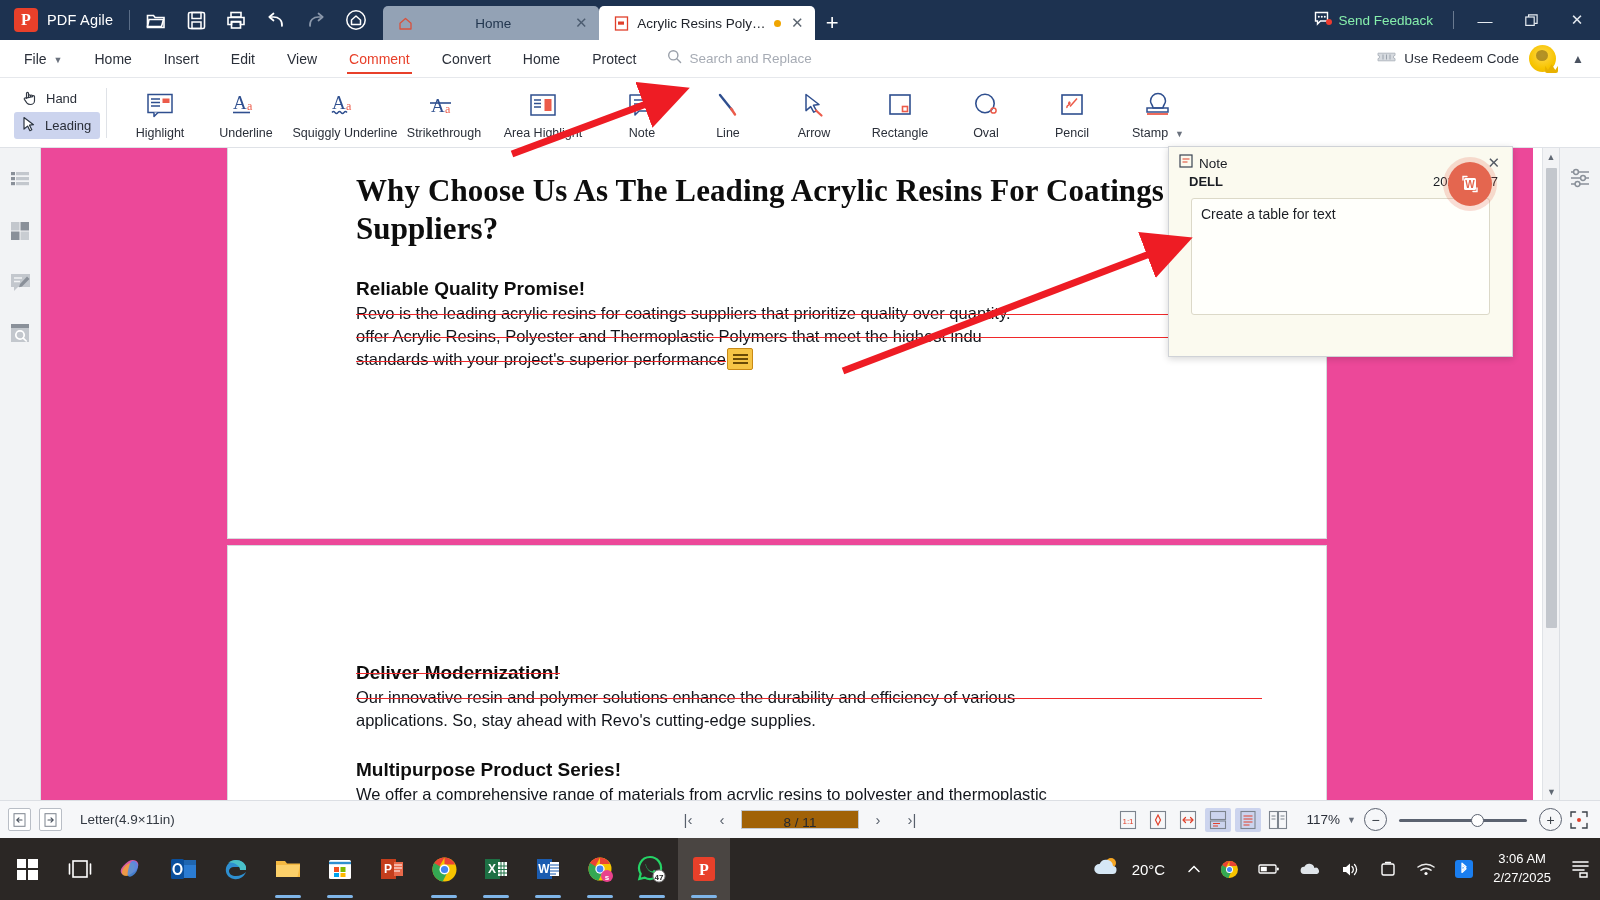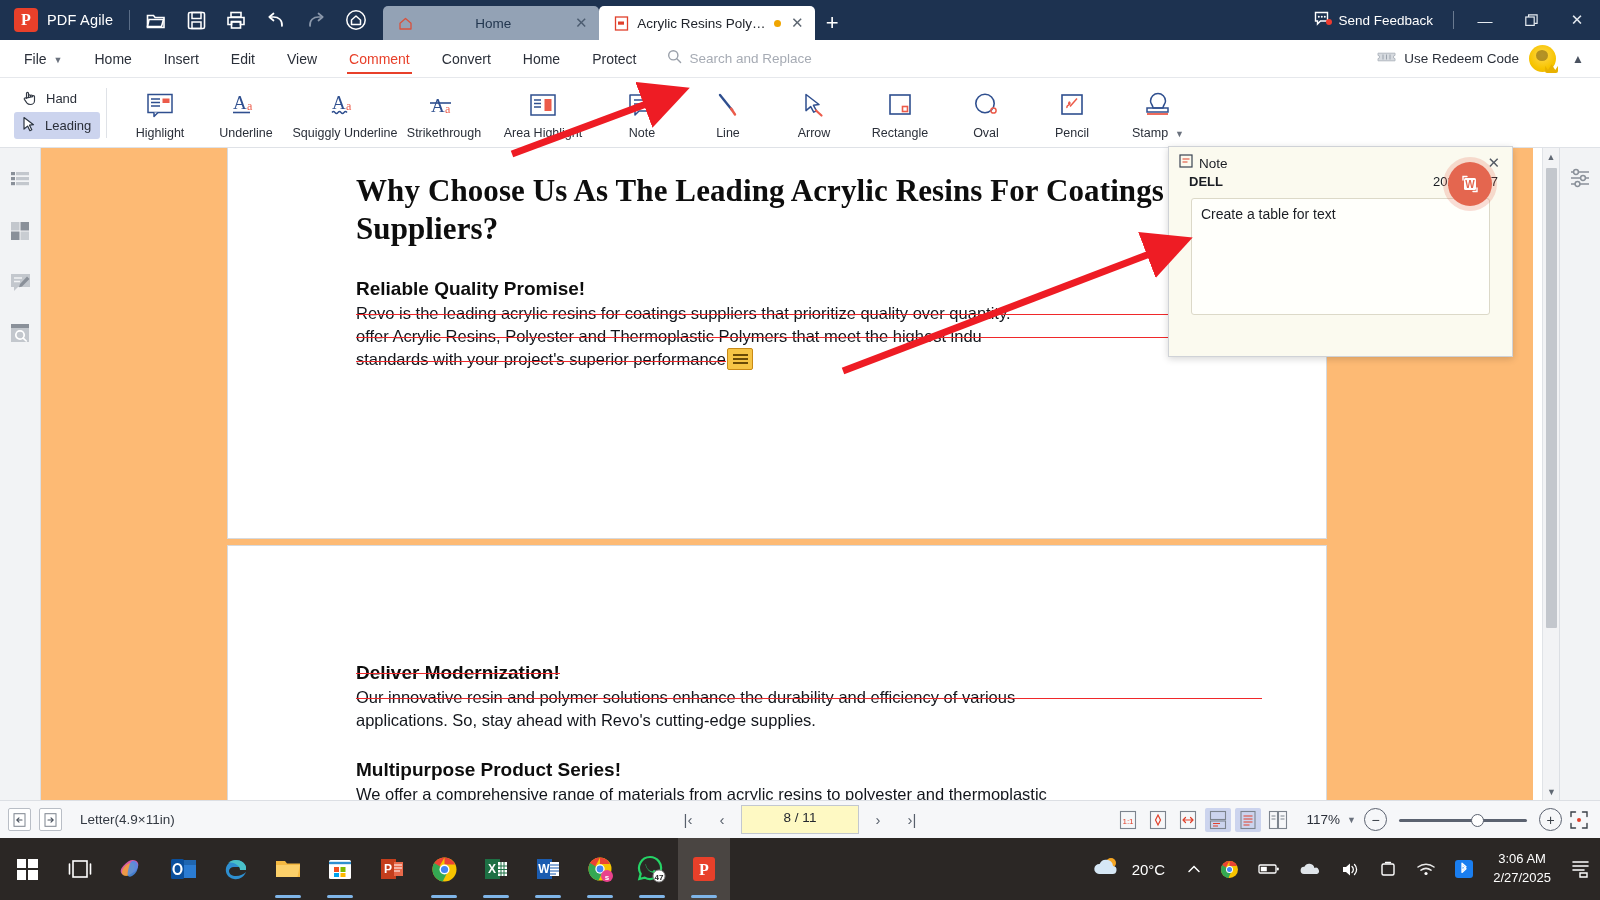--- a/index.html
+++ b/index.html
@@ -46,21 +46,21 @@
   .tab-dot { width: 7px; height: 7px; border-radius: 50%; background: #f0a500; flex: none; }
   .tab-close { font-size: 15px; color: #5d6671; width: 16px; text-align: center; cursor: pointer; flex: none; }
   .tab.inactive .tab-close { color: #4c5c70; }
   .tab-newbtn {
     width: 34px; height: 34px; display: flex; align-items: center; justify-content: center;
     color: #ffffff; font-size: 22px; font-weight: 300; cursor: pointer;
   }
   .tb-right {
     position: absolute; right: 0; top: 0; height: 40px; display: flex; align-items: center;
   }
-  .feedback { display: flex; align-items: center; gap: 7px; color: #ffffff; font-size: 13.5px;
+  .feedback { display: flex; align-items: center; gap: 7px; color: #86efac; font-size: 13.5px;
               padding: 0 12px; cursor: pointer; position: relative; }
   .fb-dot { position: absolute; top: 8px; left: 24px; width: 6px; height: 6px; border-radius: 50%; background: #ee3b2f;}
   .tb-div { width: 1px; height: 18px; background: #6a7a90; margin: 0 8px; }
   .wbtn { width: 46px; height: 40px; display: flex; align-items: center; justify-content: center;
           color: #e6ebf1; font-size: 15px; cursor: pointer; }
 
   
   .menubar {
     position: absolute; top: 40px; left: 0; width: 1600px; height: 38px;
     background: #ffffff; display: flex; align-items: center; border-bottom: 1px solid #e6e8ec;
@@ -120,21 +120,21 @@
   .rail {
     position: absolute; top: 148px; left: 0; width: 41px; height: 652px;
     background: #f2f3f5; border-right: 1px solid #dcdfe4;
     display: flex; flex-direction: column; align-items: center; padding-top: 18px; gap: 23px;
   }
   .rail-btn { width: 28px; height: 28px; display: flex; align-items: center; justify-content: center; cursor: pointer; border-radius: 3px; }
 
   
   .docarea {
     position: absolute; top: 148px; left: 41px; width: 1492px; height: 652px;
-    background: #fdba74; overflow: hidden;
+    background: #ec4899; overflow: hidden;
   }
   .page {
     position: absolute; background: #ffffff; left: 187px; width: 1098px;
     box-shadow: 0 0 0 1px #d7dade;
   }
   .page1 { top: 0px; height: 390px; }
   .page2 { top: 398px; height: 260px; }
   .doc-inner { padding: 0 12px; }
   h1.doc-h1 {
     font-family: "Liberation Serif", serif; font-size: 31px; font-weight: bold;
@@ -215,21 +215,21 @@
   .sb-btn {
     width: 23px; height: 23px; border: 1px solid #b9bec6; border-radius: 2px;
     display: flex; align-items: center; justify-content: center; font-size: 11px; color: #4c5460;
     margin-left: 8px; cursor: pointer; background: #fff;
   }
   .sb-size { margin-left: 18px; font-size: 13.5px; color: #333942; }
   .pager { position: absolute; left: 50%; transform: translateX(-50%); display: flex; align-items: center; gap: 4px; }
   .pg-btn { width: 30px; height: 26px; display: flex; align-items: center; justify-content: center;
             color: #575f6b; font-size: 15px; cursor: pointer; }
   .pg-input {
-    width: 118px; height: 29px; border: 1px solid #c3c8d0; background: #fef9c3; text-align: center;
+    width: 118px; height: 19px; border: 1px solid #c3c8d0; background: #a16207; text-align: center;
     font-size: 13.5px; color: #24282f; line-height: 23px; cursor: text;
   }
   .sb-right { position: absolute; right: 8px; display: flex; align-items: center; gap: 4px; }
   .vbtn {
     width: 26px; height: 24px; display: flex; align-items: center; justify-content: center;
     border-radius: 2px; cursor: pointer;
   }
   .vbtn.sel { background: #ccd4ee; }
   .zoomlabel { font-size: 13.5px; color: #2a2f39; margin: 0 4px 0 12px; cursor: pointer; }
   .zslider { width: 128px; height: 18px; position: relative; margin: 0 8px; cursor: pointer; }

